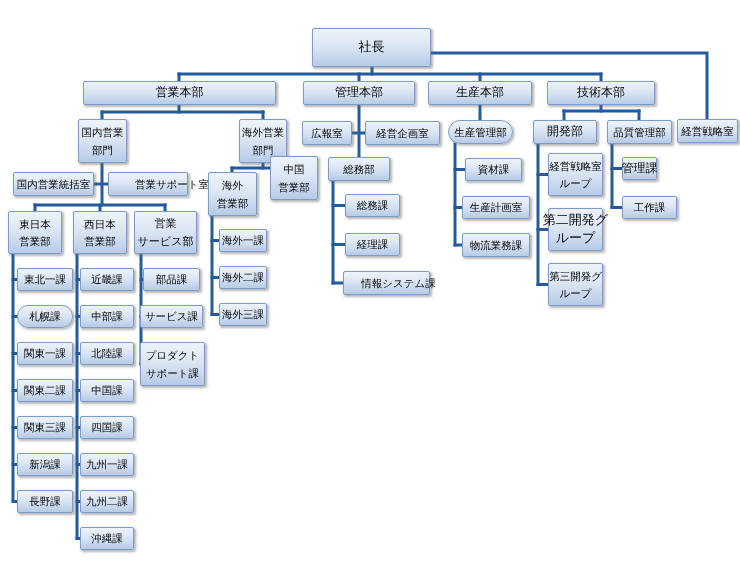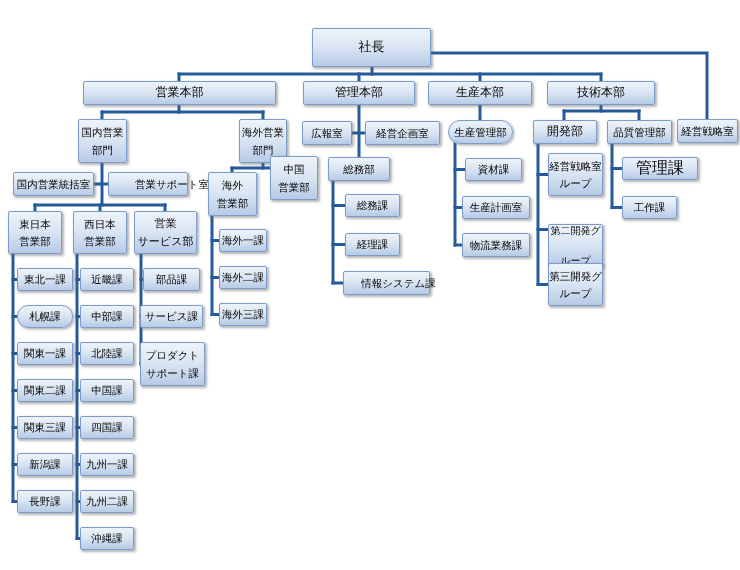--- a/index.html
+++ b/index.html
@@ -242,28 +242,28 @@
       <div class="node" style="left: 533px; top: 120px; width: 64px; height: 24px; font-size: 12px;">
         <span>開発部</span>
       </div>
       <div class="node" style="left: 607px; top: 120px; width: 65px; height: 24px; font-size: 10.5px;">
         <span>品質管理部</span>
       </div>
       <div class="node" style="left: 548px; top: 153px; width: 55px; height: 43px; font-size: 10.5px;">
         <span>経営戦略室</span>
         <span>ループ</span>
       </div>
-      <div class="node" style="left: 548px; top: 224px; width: 55px; height: 43px; font-size: 10px; justify-content: space-between;">
+      <div class="node" style="left: 548px; top: 208px; width: 55px; height: 43px; font-size: 13px;">
         <span>第二開発グ</span>
         <span>ループ</span>
       </div>
       <div class="node" style="left: 548px; top: 263px; width: 55px; height: 43px; font-size: 10.5px;">
         <span>第三開発グ</span>
         <span>ループ</span>
       </div>
-      <div class="node" style="left: 622px; top: 157px; width: 76px; height: 23px; font-size: 16px;">
+      <div class="node" style="left: 622px; top: 157px; width: 35px; height: 23px; font-size: 12px;">
         <span>管理課</span>
       </div>
       <div class="node" style="left: 622px; top: 196px; width: 55px; height: 23px; font-size: 10.5px;">
         <span>工作課</span>
       </div>
     </div>
 </div>
 
 </body></html>

